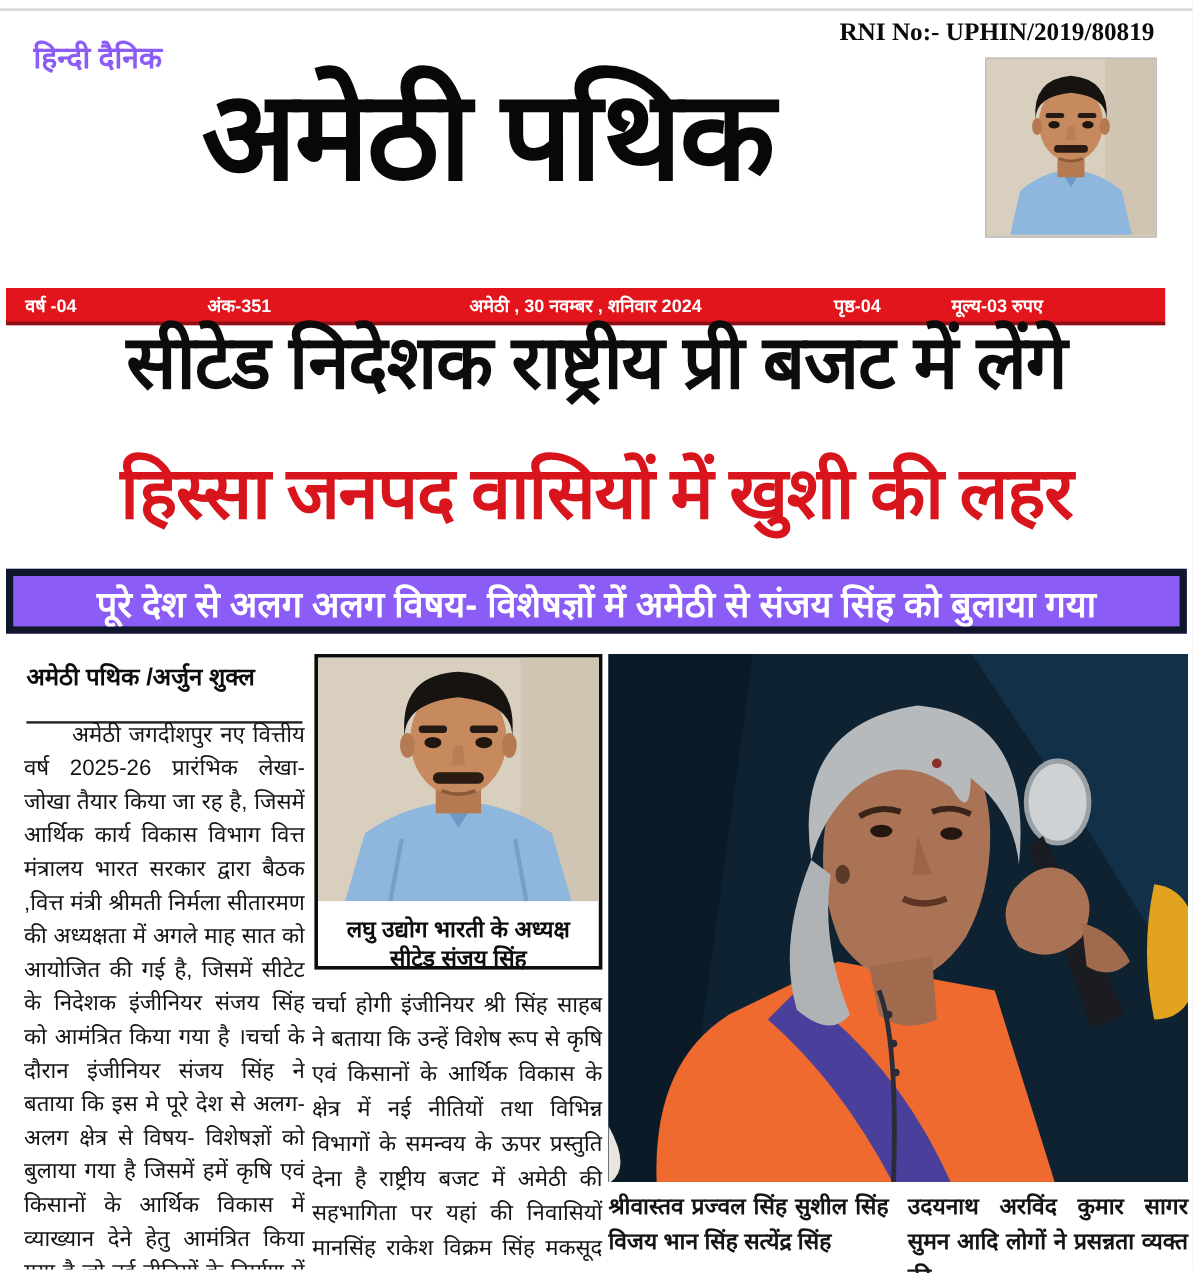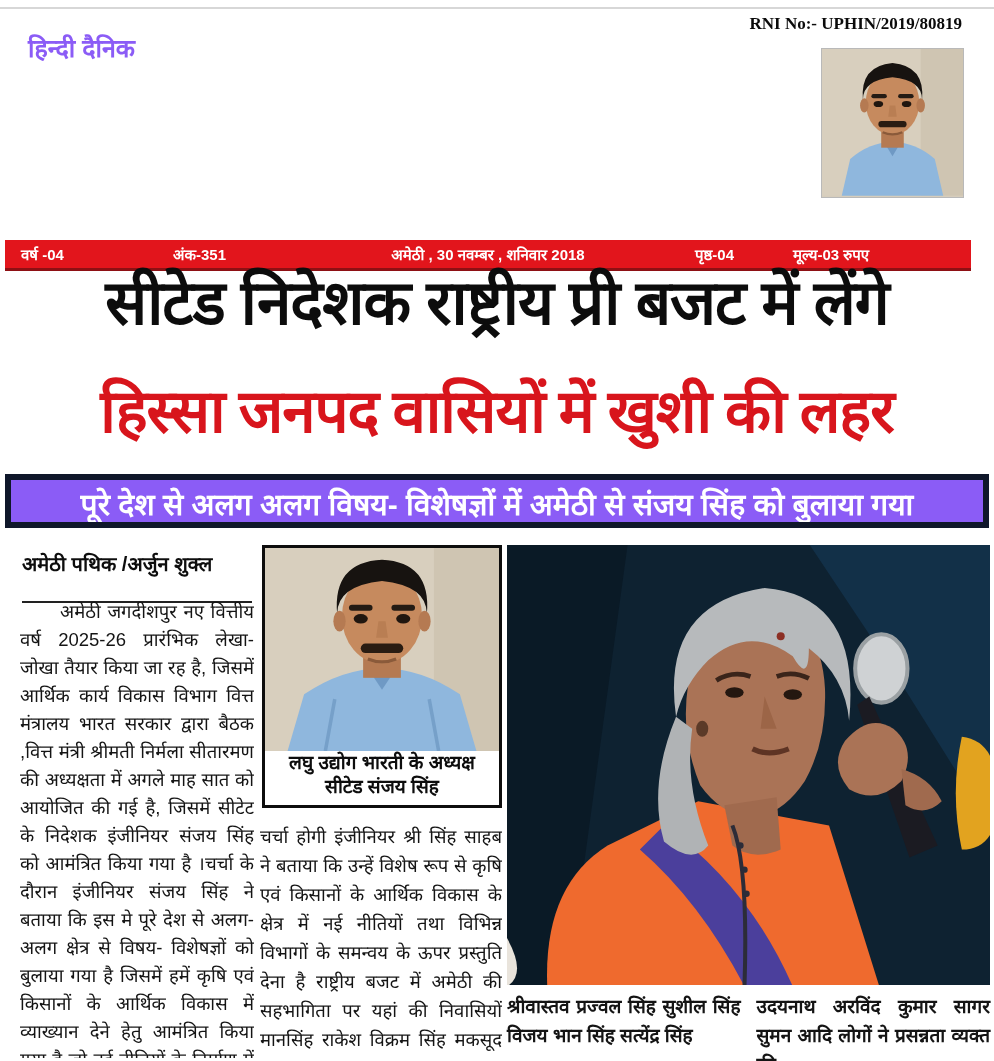--- a/index.html
+++ b/index.html
@@ -5,21 +5,21 @@
   html,body{margin:0;padding:0;background:#e8e8e8;}
   .page{
     position:relative;width:994px;height:1061px;margin:0 auto;
     background:#ffffff;overflow:hidden;
     font-family:"Liberation Sans","DejaVu Sans",sans-serif;color:#111;
   }
   .top-hairline{position:absolute;left:0;top:7px;width:994px;height:2px;background:#d7d7d7;}
 
   
   .rni{position:absolute;right:32px;top:14px;font-family:"Liberation Serif","DejaVu Serif",serif;
-       font-weight:bold;font-size:17px;color:#0b0b0b;white-space:nowrap;}
+       font-weight:bold;font-size:21px;color:#0b0b0b;white-space:nowrap;}
   .tagline{position:absolute;left:28px;top:30px;font-size:25px;font-weight:bold;color:#8b5cf6;white-space:nowrap;}
   .masthead{position:absolute;left:6px;top:34px;width:800px;height:162px;
             font-size:104px;font-weight:bold;color:#080808;text-align:center;
             white-space:nowrap;line-height:160px;letter-spacing:-2px;overflow:hidden;}
   .header-photo{position:absolute;left:821px;top:48px;width:141px;height:148px;
                 border:1px solid #b9b9b9;overflow:hidden;background:#d6cdbc;}
 
   
   .infobar{position:absolute;left:5px;top:203px;width:966px;height:28px;
            background:#e2151c;border-bottom:3px solid #8e1014;margin-top:37px;}
@@ -46,41 +46,42 @@
   .byline{position:absolute;left:22px;top:550px;width:230px;font-size:20px;font-weight:bold;
           color:#0d0d0d;padding-bottom:24px;border-bottom:2px solid #222;}
   .col1-text{position:absolute;left:20px;top:598px;width:234px;height:460px;
              font-size:18.5px;line-height:28px;text-align:justify;color:#141414;
              text-indent:40px;overflow:hidden;}
 
   .photo-box{position:absolute;left:262px;top:545px;width:240px;height:263px;
              border:3px solid #0d0d0d;box-sizing:border-box;background:#fff;}
   .photo-box svg{display:block;width:100%;height:203px;}
   .photo-caption{width:100%;text-align:center;font-size:19px;line-height:24px;
-                 font-weight:bold;color:#0d0d0d;padding-top:0;}
+                 font-weight:bold;color:#0d0d0d;padding-top:13px;}
   .col2-text{position:absolute;left:260px;top:822px;width:242px;height:232px;
              font-size:18.5px;line-height:29px;text-align:justify;color:#141414;overflow:hidden;}
 
   .photo-big{position:absolute;left:507px;top:545px;width:483px;height:440px;
              overflow:hidden;background:#0d2130;}
   .photo-big svg{display:block;width:100%;height:100%;}
   .caption-row{position:absolute;left:507px;top:992px;width:483px;display:flex;gap:16px;}
   .caption-cell{flex:1;font-size:19px;line-height:29px;font-weight:bold;
                 color:#141414;text-align:justify;}
 
   [data-interactable="false"]{cursor:default;}
 </style>
 </head>
 <body>
 
 <div class="page" data-interactable="false">
   <div class="top-hairline" data-interactable="false"></div>
 
   <div class="rni" data-interactable="false">RNI No:- UPHIN/2019/80819</div>
   <div class="tagline" data-interactable="false">हिन्दी दैनिक</div>
+  <div class="masthead" data-interactable="false">अमेठी पथिक</div>
 
   <div class="header-photo" data-interactable="false">
     <svg viewBox="0 0 100 104" preserveAspectRatio="xMidYMid slice" data-interactable="false">
       <rect x="0" y="0" width="100" height="104" fill="#d8cfbe"></rect>
       <rect x="70" y="0" width="30" height="104" fill="#cfc5b2"></rect>
       <path d="M14 104 L20 78 Q34 66 50 66 Q66 66 80 78 L86 104 Z" fill="#8fb7dd"></path>
       <path d="M44 66 L50 76 L56 66 Z" fill="#6f99c4"></path>
       <rect x="42" y="56" width="16" height="14" fill="#b57a52"></rect>
       <ellipse cx="50" cy="38" rx="19" ry="23" fill="#c68a5e"></ellipse>
       <path d="M29 36 Q27 12 50 10 Q73 12 71 36 Q71 22 50 20 Q29 22 29 36 Z" fill="#171310"></path>
@@ -92,21 +93,21 @@
       <ellipse cx="60" cy="39" rx="3.4" ry="2.2" fill="#20160f"></ellipse>
       <path d="M48 40 L47 48 L53 48 L52 40 Z" fill="#b97e53"></path>
       <rect x="40" y="51" width="20" height="4.5" rx="2.2" fill="#2a1c12"></rect>
       <path d="M43 59 Q50 62 57 59" stroke="#8a5a3a" stroke-width="1.6" fill="none"></path>
     </svg>
   </div>
 
   <div class="infobar" data-interactable="false">
     <span class="ib-volume" data-interactable="false">वर्ष -04</span>
     <span class="ib-issue" data-interactable="false">अंक-351</span>
-    <span class="ib-date" data-interactable="false">अमेठी , 30 नवम्बर , शनिवार 2018</span>
+    <span class="ib-date" data-interactable="false">अमेठी , 30 नवम्बर , शनिवार 2024</span>
     <span class="ib-page" data-interactable="false">पृष्ठ-04</span>
     <span class="ib-price" data-interactable="false">मूल्य-03 रुपए</span>
   </div>
 
   <div class="headline1" data-interactable="false">सीटेड निदेशक राष्ट्रीय प्री बजट में लेंगे</div>
   <div class="headline2" data-interactable="false">हिस्सा जनपद वासियों में खुशी की लहर</div>
   <div class="banner" data-interactable="false">
     <span class="banner-text" data-interactable="false">पूरे देश से अलग अलग विषय- विशेषज्ञों में अमेठी से संजय सिंह को बुलाया गया</span>
   </div>
 

